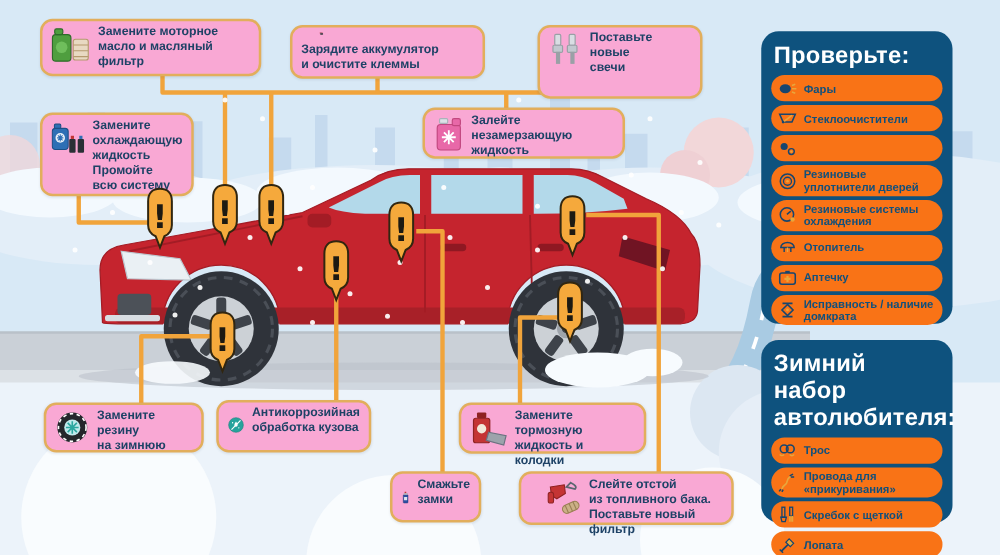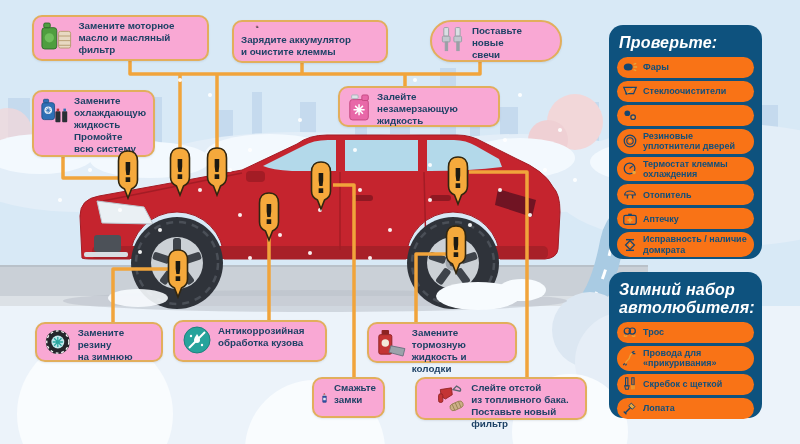--- a/index.html
+++ b/index.html
@@ -7,22 +7,22 @@
          font-family:"Liberation Sans",sans-serif;background:#D8E9F6;}
   .stage svg.bg{position:absolute;left:0;top:0;}
   .callout{position:absolute;display:flex;gap:6px;
            background:#f9a8d4;border:2px solid #E2AE5C;border-radius:10px;
            padding:3px 7px;box-sizing:border-box;box-shadow:0 1px 2px rgba(40,60,90,.10);}
   .callout .txt{font-size:9.8px;font-weight:700;line-height:1.22;color:#1E4266;
                 white-space:pre-line;}
   .marker{position:absolute;width:26px;height:52px;}
   .panel{position:absolute;left:609px;width:153px;background:#0E527E;
          border-radius:14px;padding:9px 8px 6px 8px;box-sizing:border-box;}
-  .panel h2{color:#FFFFFF;font-size:16px;line-height:1.12;margin:0 0 5px 2px;
-            font-weight:700;letter-spacing:.2px;font-style:italic;}
+  .panel h2{color:#FFFFFF;font-size:19px;line-height:1.12;margin:0 0 5px 2px;
+            font-weight:700;letter-spacing:.2px;}
   .pill{display:flex;align-items:center;gap:5px;background:#f97316;
         border-radius:13px;padding:2px 5px;margin-bottom:3px;min-height:17px;}
   .pill svg{flex:0 0 auto;}
   .pill span{font-size:9px;font-weight:700;color:#11507C;line-height:1.15;}
 </style>
 </head>
 <body>
 
 <div class="stage">
 
@@ -217,21 +217,21 @@
       <polygon points="3,10 8,7 6,13" fill="#C43434"></polygon>
       <polygon points="21,8 26,6 24,12" fill="#C43434"></polygon>
       <rect x="9" y="17" width="20" height="12" rx="2" fill="#3A3F45" stroke="#23272B"></rect>
       <rect x="12" y="14" width="4" height="4" fill="#23272B"></rect>
       <rect x="22" y="14" width="4" height="4" fill="#23272B"></rect>
     </svg>
     <div class="txt">Зарядите аккумулятор
 и очистите клеммы</div>
   </div>
 
-  <div class="callout" style="left:430px;top:20px;width:132px;height:42px;border-radius:21px;">
+  <div class="callout" style="left:430px;top:20px;width:132px;height:59px;">
     <svg width="28" height="32" viewBox="0 0 28 32">
       <g stroke="#9AA0A6" fill="#D9DEE3">
         <rect x="5" y="2" width="5" height="9" rx="1"></rect>
         <rect x="3.5" y="11" width="8" height="6" rx="1" fill="#C2C8CF"></rect>
         <rect x="6.5" y="17" width="2.5" height="9" fill="#9AA0A6"></rect>
         <rect x="17" y="2" width="5" height="9" rx="1"></rect>
         <rect x="15.5" y="11" width="8" height="6" rx="1" fill="#C2C8CF"></rect>
         <rect x="18.5" y="17" width="2.5" height="9" fill="#9AA0A6"></rect>
       </g>
     </svg>
@@ -272,21 +272,21 @@
     <svg width="30" height="30" viewBox="0 0 30 30">
       <circle cx="15" cy="15" r="13" fill="#24272C"></circle>
       <circle cx="15" cy="15" r="12" fill="none" stroke="#FFFFFF" stroke-width="1.4" stroke-dasharray="3 3"></circle>
       <circle cx="15" cy="15" r="7" fill="#BFE9EC"></circle>
       <path d="M15,9.5 V20.5 M9.5,15 H20.5 M11,11 L19,19 M19,11 L11,19" stroke="#2AA7A0" stroke-width="1.4"></path>
     </svg>
     <div class="txt">Замените резину
 на зимнюю</div>
   </div>
 
-  <div class="callout" style="left:173px;top:320px;width:154px;height:42px;">
+  <div class="callout" style="left:173px;top:320px;width:124px;height:42px;">
     <svg width="30" height="30" viewBox="0 0 30 30">
       <circle cx="15" cy="15" r="13" fill="#27A39C" stroke="#1C837D"></circle>
       <path d="M13,8 q3,4 3,6 a3,3 0 1 1 -6,0 q0,-2 3,-6 z" fill="#FFFFFF" transform="translate(2,1)"></path>
       <line x1="7" y1="23" x2="23" y2="7" stroke="#FFFFFF" stroke-width="2"></line>
       <circle cx="20" cy="20" r="1.2" fill="#FFFFFF"></circle>
         <circle cx="9" cy="11" r="1.2" fill="#FFFFFF"></circle>
     </svg>
     <div class="txt">Антикоррозийная
 обработка кузова</div>
   </div>
@@ -411,21 +411,21 @@
         <circle cx="9" cy="9" r="1.2" fill="#E8A63C"></circle>
       </svg>
       <span>Резиновые уплотнители дверей</span>
     </div>
     <div class="pill">
       <svg width="16" height="16" viewBox="0 0 18 18">
         <circle cx="8.5" cy="8.5" r="6" fill="none" stroke="#17466F" stroke-width="1.4"></circle>
         <line x1="8.5" y1="8.5" x2="12" y2="5.5" stroke="#17466F" stroke-width="1.4"></line>
         <circle cx="13.5" cy="13" r="2" fill="#E8A63C"></circle>
       </svg>
-      <span>Термостат клеммы охлаждения</span>
+      <span>Резиновые системы охлаждения</span>
     </div>
     <div class="pill">
       <svg width="16" height="16" viewBox="0 0 18 18">
         <path d="M3,9 a6,4.5 0 0 1 12,0 z" fill="none" stroke="#17466F" stroke-width="1.4"></path>
         <line x1="6" y1="9" x2="6" y2="13" stroke="#17466F" stroke-width="1.3"></line>
         <line x1="9" y1="9" x2="9" y2="13" stroke="#E8A63C" stroke-width="1.3"></line>
         <line x1="12" y1="9" x2="12" y2="13" stroke="#17466F" stroke-width="1.3"></line>
       </svg>
       <span>Отопитель</span>
     </div>

